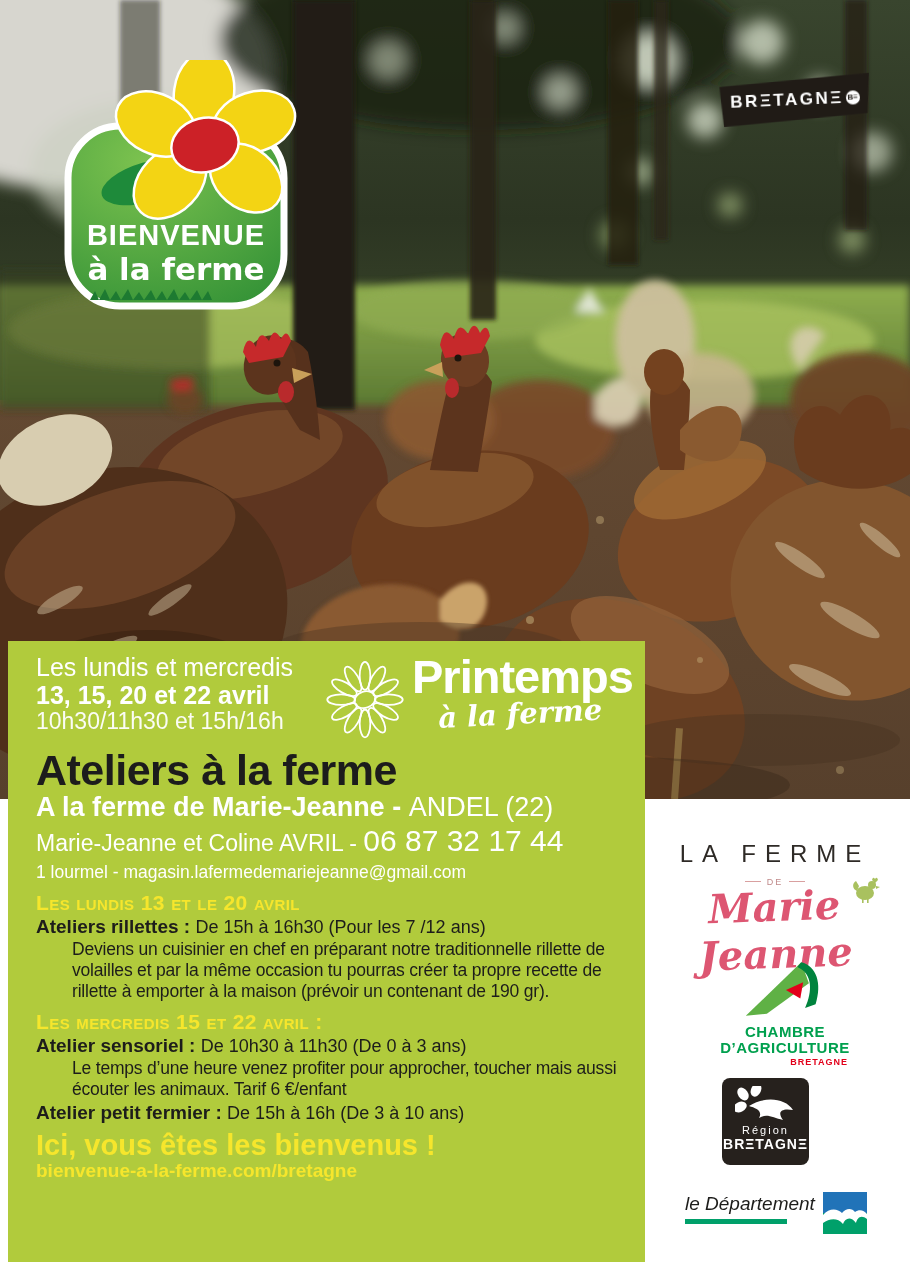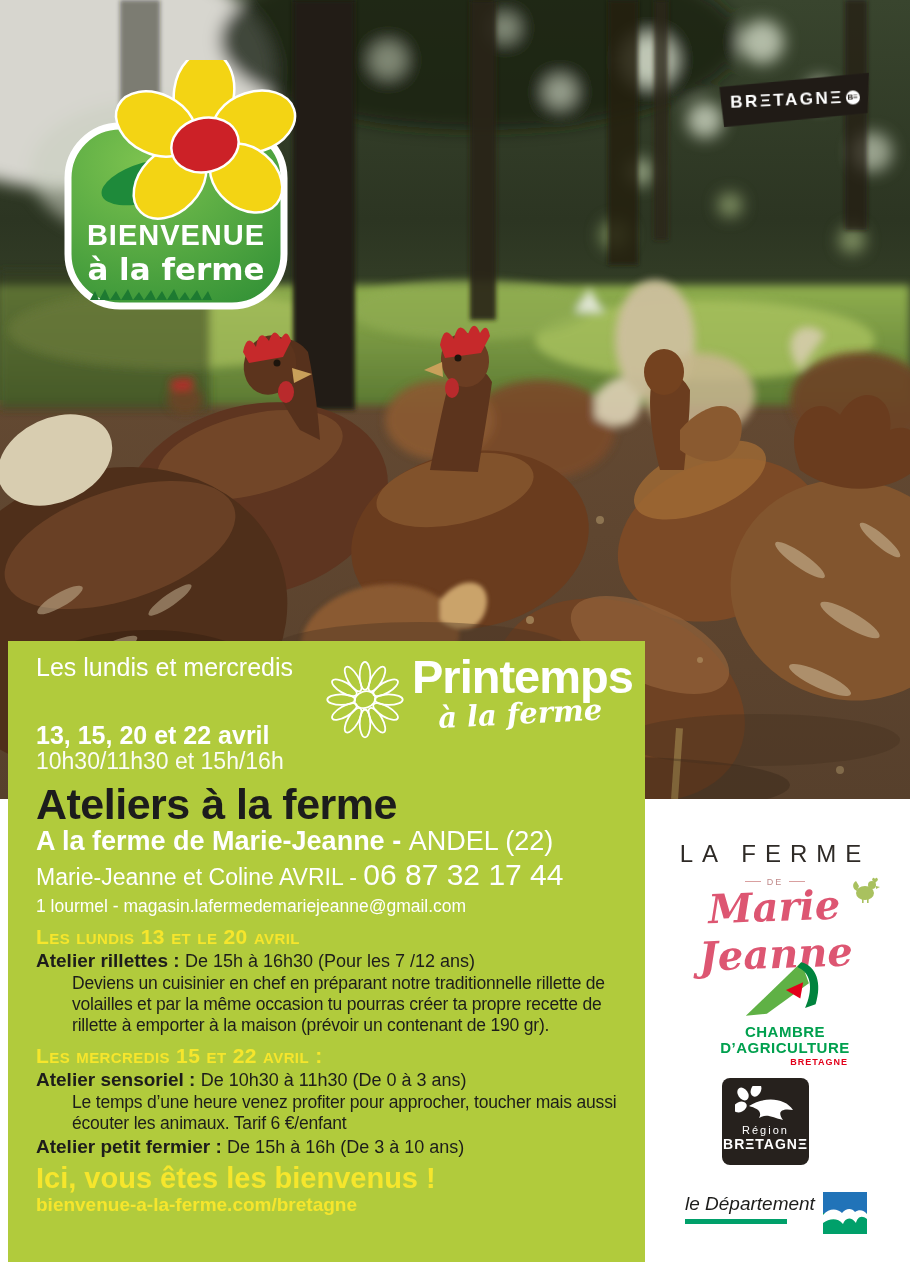--- a/index.html
+++ b/index.html
@@ -18,21 +18,21 @@
   #bzh-badge .sup{display:inline-block;background:#fff;color:#201b16;border-radius:50%;
                   width:14px;height:14px;font-size:8px;line-height:14px;text-align:center;
                   letter-spacing:0;vertical-align:top;margin-left:2px;font-weight:bold;}
   
   #panel{position:absolute;left:8px;top:641px;width:637px;height:621px;
          background:#b1cb3c;color:#1d1d1b;overflow:hidden;
          padding:12px 4px 0 28px;box-sizing:border-box;}
   .row1{display:flex;align-items:flex-start;}
   .dates{width:288px;flex:none;color:#fff;line-height:1.12;}
   .dates .d1{font-size:25px;}
-  .dates .d2{font-size:25px;font-weight:bold;margin-top:40px;}
+  .dates .d2{font-size:25px;font-weight:bold;}
   .dates .d3{font-size:23px;opacity:.95;}
   .printemps{display:flex;align-items:flex-start;margin-top:2px;}
   .daisy{width:82px;height:86px;flex:none;margin-right:6px;}
   .ptxt .pt1{color:#fff;font-weight:bold;font-size:47px;line-height:.92;letter-spacing:-1px;}
   .ptxt .pt2{color:#fff;font-family:"DejaVu Serif",serif;font-style:italic;font-weight:bold;
              font-size:29px;margin:-2px 0 0 26px;transform:rotate(-3deg);}
   .main-title{font-size:43px;font-weight:bold;letter-spacing:-.5px;line-height:1;
               color:#1c1c1c;margin-top:8px;}
   .farm-line{color:#fff;font-size:27px;line-height:1.08;margin-top:1px;}
   .farm-line .b{font-weight:bold;}
@@ -303,21 +303,21 @@
     <div class="farm-line">
       <span class="b">A la ferme de Marie-Jeanne - </span><span>ANDEL (22)</span>
     </div>
     <div class="contact-line">
       <span>Marie-Jeanne et Coline AVRIL - </span><span class="phone">06 87 32 17 44</span>
     </div>
     <div class="addr">1 lourmel  - magasin.lafermedemariejeanne@gmail.com</div>
 
     <div class="sec-h">Les lundis 13 et le 20 avril</div>
     <div class="w-line">
-      <span class="b">Atelier rillettes : </span><span>De 15h à 16h30  (Pour les 7 /12 ans)</span>
+      <span class="b">Ateliers rillettes : </span><span>De 15h à 16h30  (Pour les 7 /12 ans)</span>
     </div>
     <div class="desc">Deviens un cuisinier en chef en préparant notre traditionnelle rillette de volailles et par la même occasion tu pourras créer ta propre recette de rillette à emporter à la maison (prévoir un contenant de 190 gr).</div>
 
     <div class="sec-h">Les mercredis 15 et 22 avril :</div>
     <div class="w-line">
       <span class="b">Atelier sensoriel : </span><span>De 10h30 à 11h30  (De 0 à 3 ans)</span>
     </div>
     <div class="desc">Le temps d’une heure venez profiter pour approcher, toucher mais aussi écouter les animaux. Tarif 6 €/enfant</div>
     <div class="w-line">
       <span class="b">Atelier petit fermier : </span><span> De 15h à 16h  (De 3 à 10 ans)</span>

